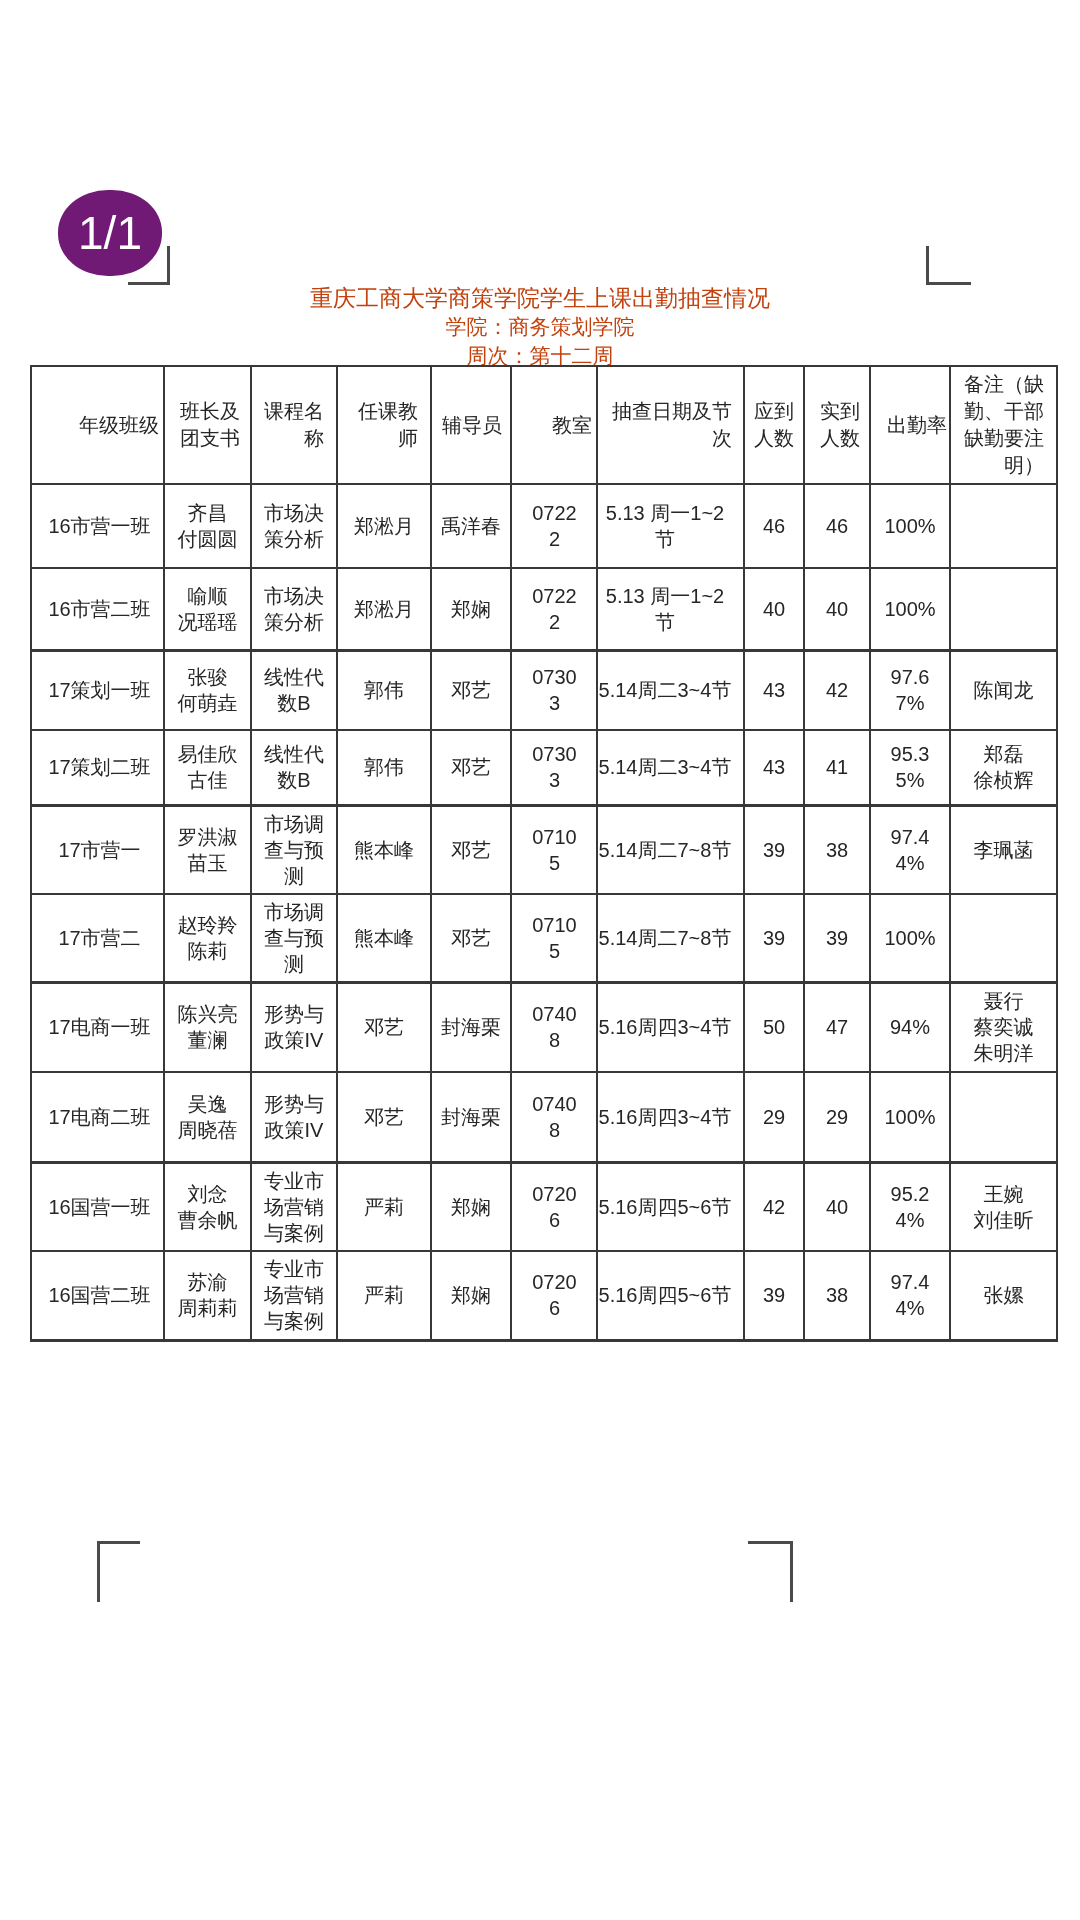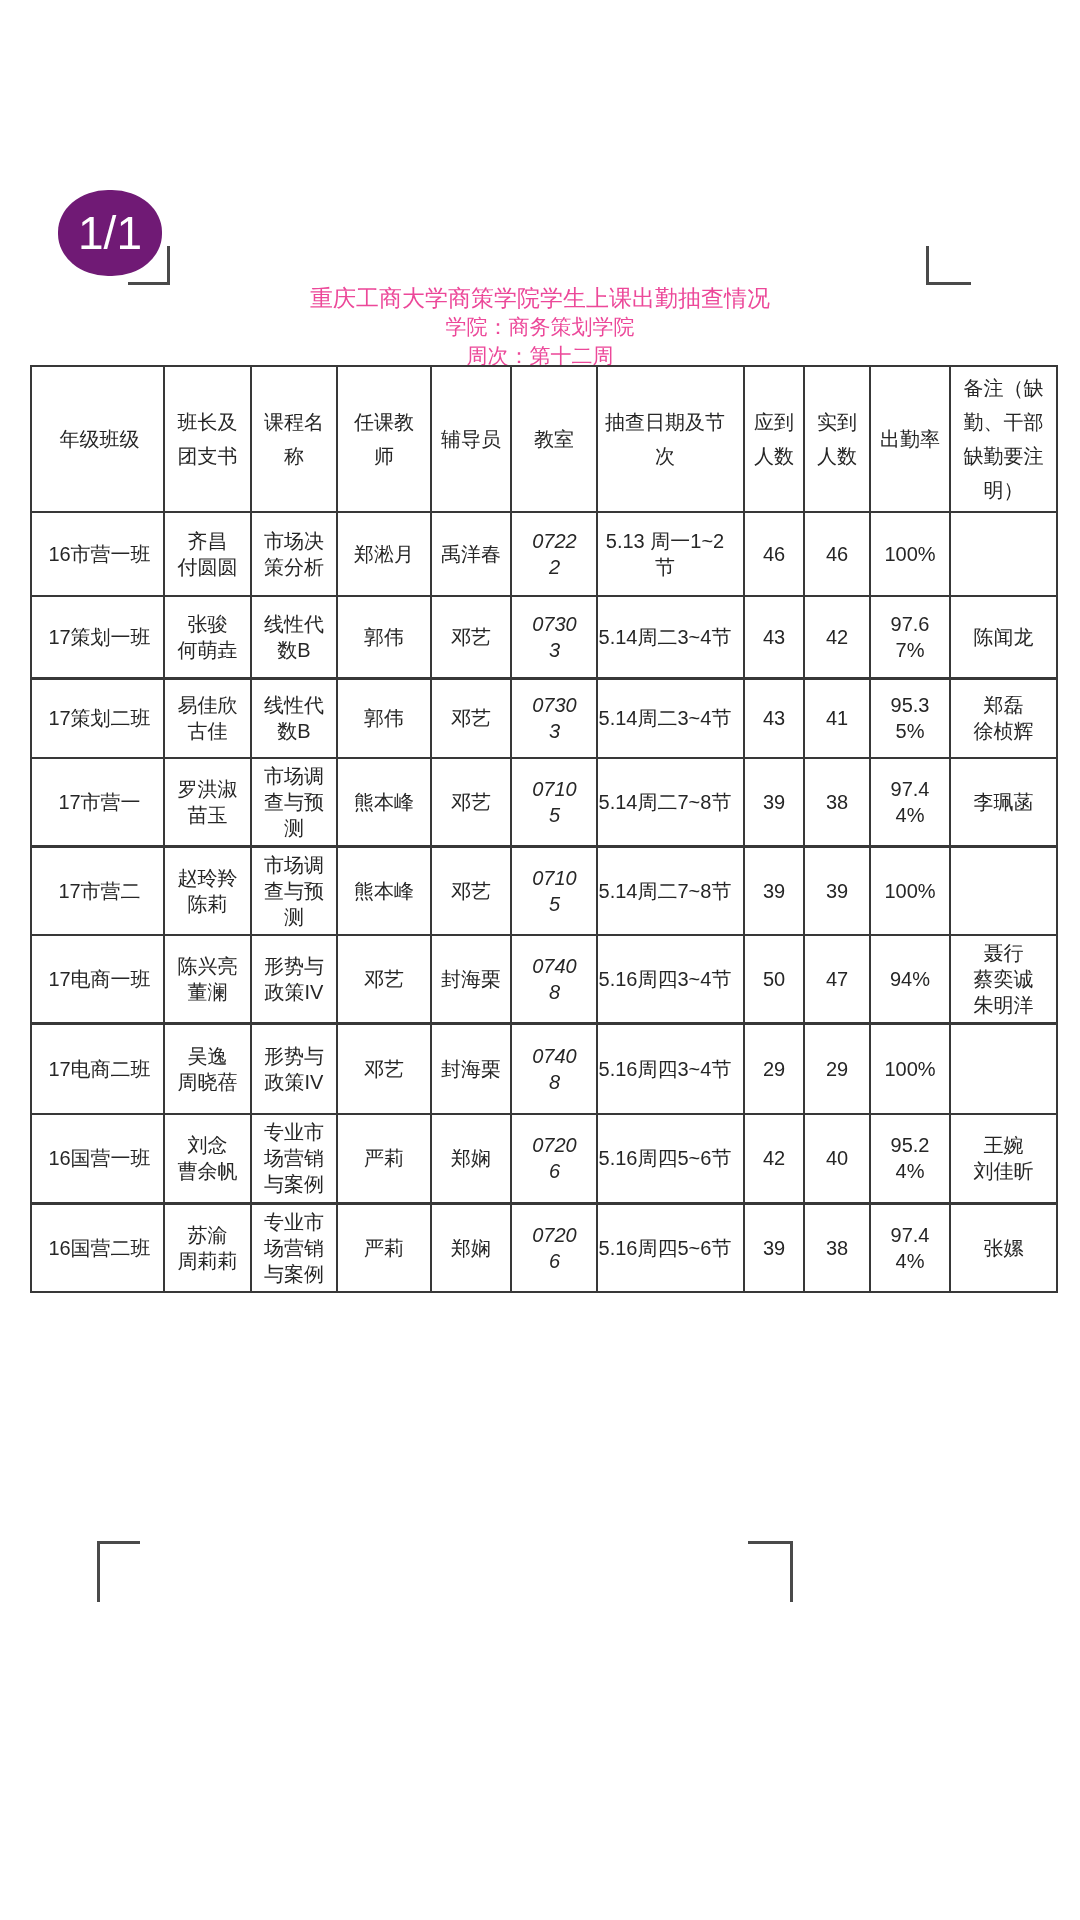--- a/index.html
+++ b/index.html
@@ -25,50 +25,50 @@
   .mark-tr { left:926px; top:246px; width:42px; height:36px;
              border-left:3px solid #4a4a4a; border-bottom:3px solid #4a4a4a; }
   .mark-bl { left:97px;  top:1541px; width:40px; height:58px;
              border-left:3px solid #4a4a4a; border-top:3px solid #4a4a4a; }
   .mark-br { left:748px; top:1541px; width:42px; height:58px;
              border-right:3px solid #4a4a4a; border-top:3px solid #4a4a4a; }
 
   
   .doc-title, .doc-sub {
     position:absolute; left:0; width:1080px; text-align:center;
-    color:#ec4899; white-space:nowrap;
+    color:#c2410c; white-space:nowrap;
   }
   .doc-title   { top:283px; font-size:23px; }
   .doc-college { top:313px; font-size:21px; }
   .doc-week    { top:342px; font-size:21px; }
 
   
   table.att {
     position:absolute; left:30px; top:365px; width:1026px;
     border-collapse:collapse; table-layout:fixed;
   }
   .att th, .att td {
     border:2px solid #383838; text-align:center; vertical-align:middle;
     color:#262626; font-weight:normal; font-size:20px;
     word-break:break-all; overflow:hidden;
   }
-  .att th { line-height:34px; padding:4px 12px; }
+  .att th { line-height:27px; padding:4px 12px;text-align:right; }
   .att td { line-height:26px; padding:4px 12px; white-space:pre-line; }
 
   
   col.c1{width:133px} col.c2{width:87px} col.c3{width:86px} col.c4{width:94px}
   col.c5{width:80px}  col.c6{width:86px} col.c7{width:147px} col.c8{width:60px}
   col.c9{width:66px}  col.c10{width:80px} col.c11{width:107px}
 
   
   .att .c1  { padding-left:8px;  padding-right:4px; }
   .att .c2  { padding-left:10px; padding-right:10px; }
   .att .c5  { padding-left:8px;  padding-right:8px; }
   .att th.c6{ padding-left:4px;  padding-right:4px;margin-left:44px; }
-  .att td.c6{ padding-left:17px; padding-right:16px;font-style:italic; }  
+  .att td.c6{ padding-left:17px; padding-right:16px; }  
   .att .c7  { padding-left:0; padding-right:11px; }
   .att .c8, .att .c9 { padding-left:9px; padding-right:9px; }
   .att th.c10{ padding-left:2px; padding-right:2px; white-space:nowrap; word-break:keep-all; }
   .att td.c10{ padding-left:8px; padding-right:8px; word-break:normal; }
 
   
   .att thead tr { height:116px; }
   .att tbody tr:nth-child(1){height:84px} .att tbody tr:nth-child(2){height:82px}
   .att tbody tr:nth-child(3){height:80px} .att tbody tr:nth-child(4){height:75px}
   .att tbody tr:nth-child(5){height:87px} .att tbody tr:nth-child(6){height:88px}
@@ -134,20 +134,34 @@
           <td class="c4">郑淞月</td>
           <td class="c5">禹洋春</td>
           <td class="c6">07222</td>
           <td class="c7">5.13 周一1~2节</td>
           <td class="c8">46</td>
           <td class="c9">46</td>
           <td class="c10">100%</td>
           <td class="c11"></td>
         </tr>
         <tr>
+          <td class="c1">16市营二班</td>
+          <td class="c2">喻顺
+况瑶瑶</td>
+          <td class="c3">市场决策分析</td>
+          <td class="c4">郑淞月</td>
+          <td class="c5">郑娴</td>
+          <td class="c6">07222</td>
+          <td class="c7">5.13 周一1~2节</td>
+          <td class="c8">40</td>
+          <td class="c9">40</td>
+          <td class="c10">100%</td>
+          <td class="c11"></td>
+        </tr>
+        <tr>
           <td class="c1">17策划一班</td>
           <td class="c2">张骏
 何萌垚</td>
           <td class="c3">线性代数B</td>
           <td class="c4">郭伟</td>
           <td class="c5">邓艺</td>
           <td class="c6">07303</td>
           <td class="c7">5.14周二3~4节</td>
           <td class="c8">43</td>
           <td class="c9">42</td>

